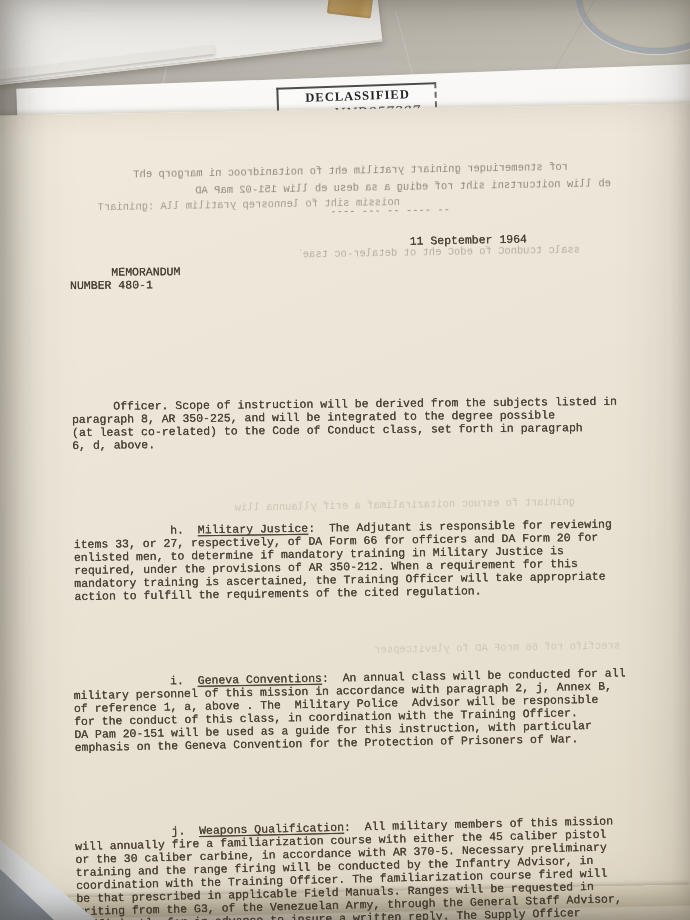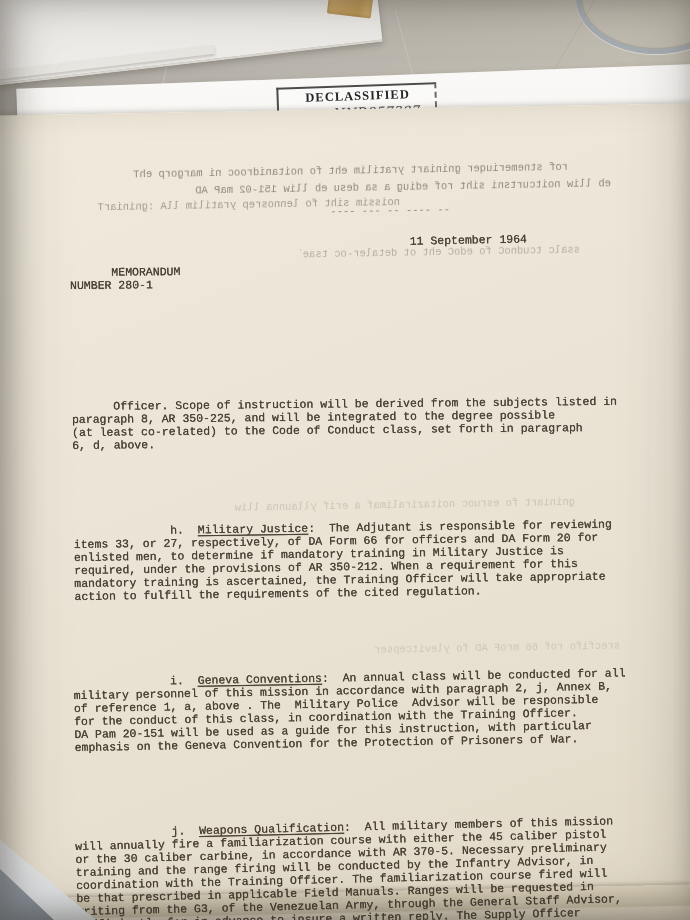--- a/index.html
+++ b/index.html
@@ -104,21 +104,21 @@
   <div class="ghost" style="left:60px;top:199px;width:340px;opacity:.8;">noissim siht fo lennosrep yratilim llA  :gniniarT</div>
   <div class="ghost" style="left:250px;top:205px;width:200px;">--  ----  -- --- ----</div>
   <div class="ghost" style="left:300px;top:246px;width:280px;opacity:.6;">ssalc tcudnoC fo edoC eht ot detaler-oc tsael ta</div>
   <div class="ghost" style="left:95px;top:500px;width:480px;opacity:.35;">gniniart fo esruoc noitaziralimaf a erif yllaunna lliw</div>
   <div class="ghost" style="left:340px;top:642px;width:280px;opacity:.3;">srecfifo rof 66 mroF AD fo ylevitcepser</div>
 
   <div class="typed">
 
     <div class="memo-header">
       <span>MEMORANDUM
-NUMBER 280-1</span>
+NUMBER 480-1</span>
       <span class="memo-date">11 September 1964</span>
     </div>
 
     <div class="para p0">
       <span></span><span class="hd"></span><span>Officer. Scope of instruction will be derived from the subjects listed in
 paragraph 8, AR 350-225, and will be integrated to the degree possible
 (at least co-related) to the Code of Conduct class, set forth in paragraph
 6, d, above.</span>
     </div>
 

